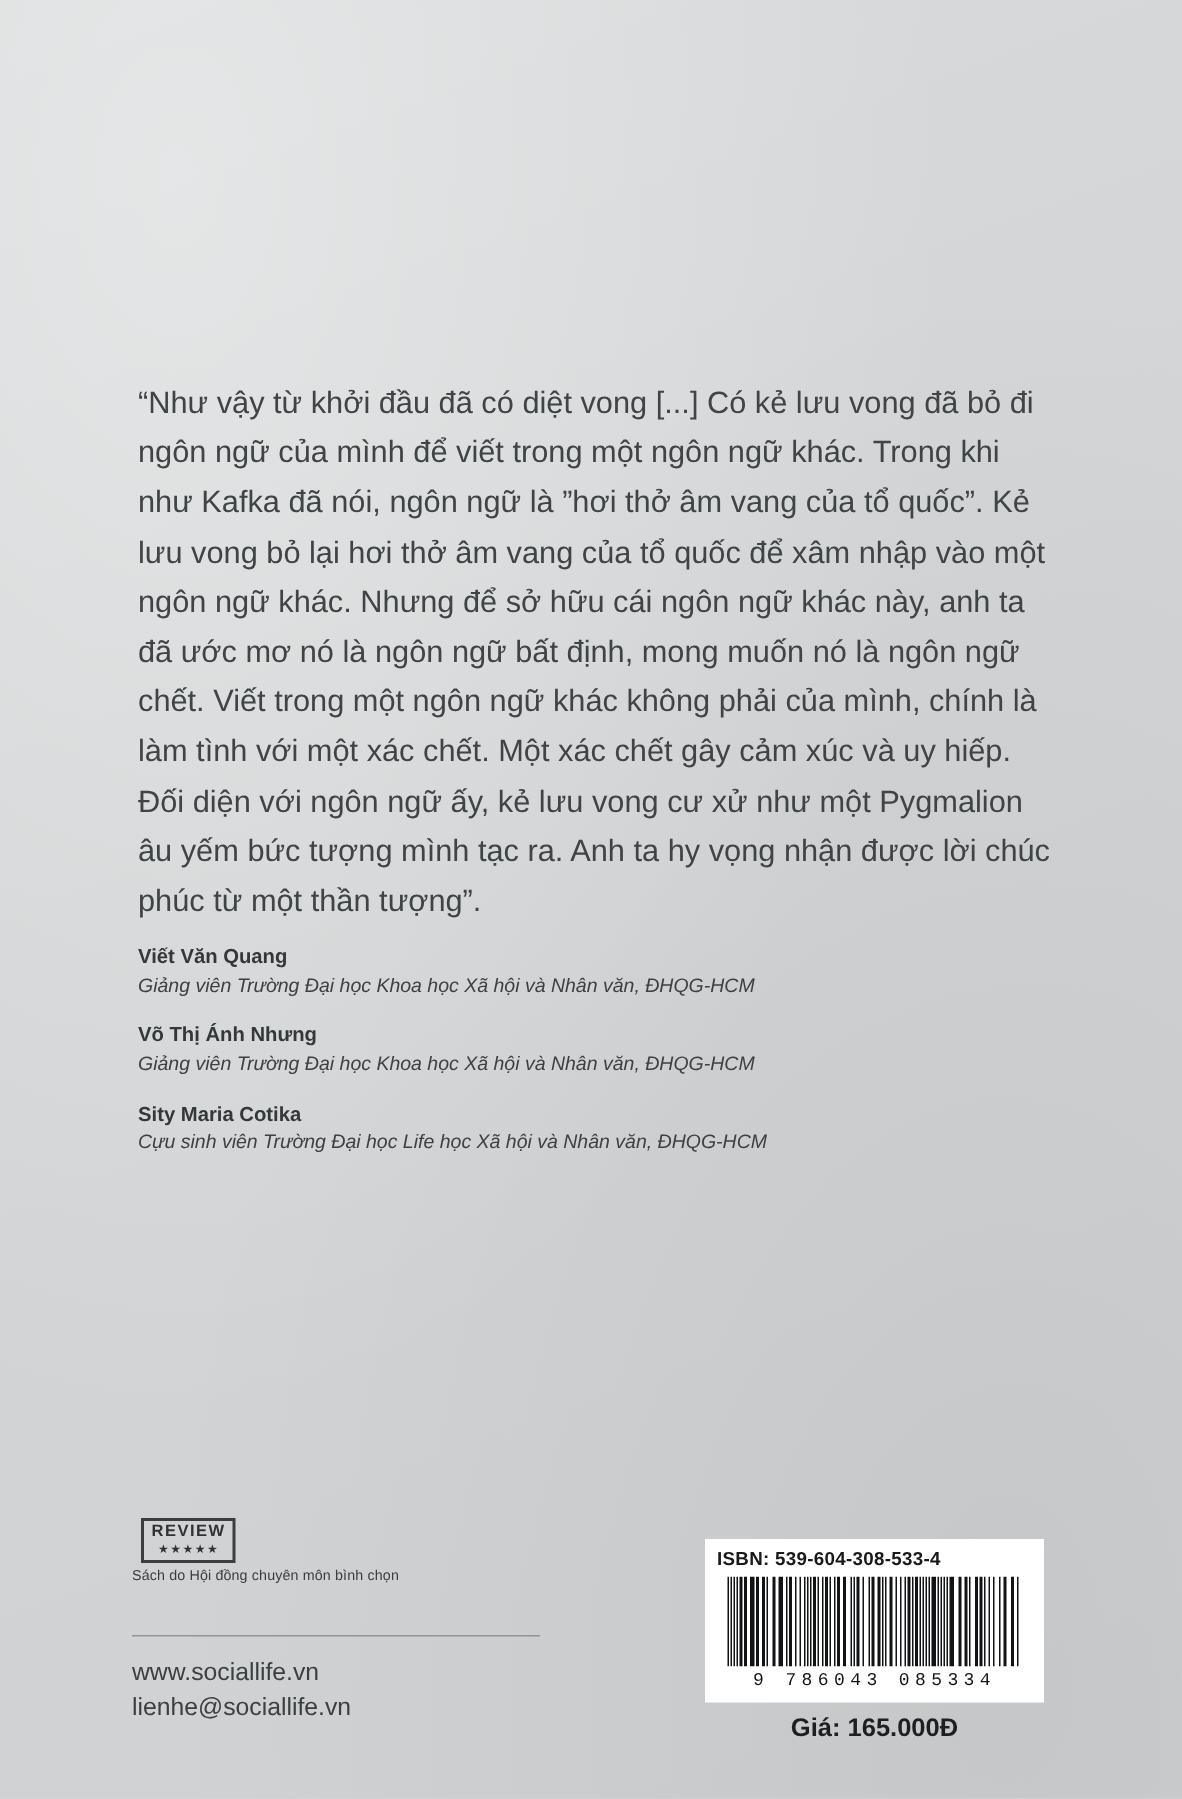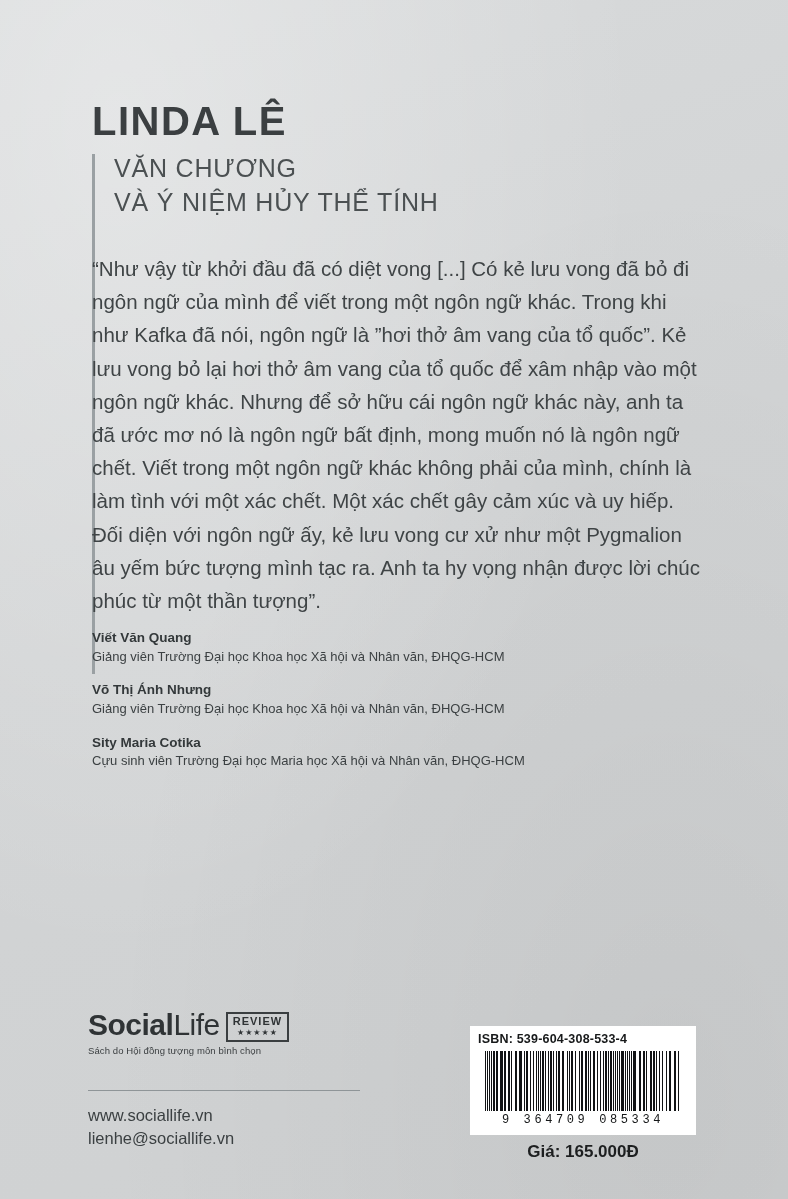--- a/index.html
+++ b/index.html
@@ -87,20 +87,21 @@
     margin-bottom: 14px;
   }
   .contributor-name {
     font-size: 13.5px;
     font-weight: bold;
     color: #33383a;
     line-height: 1.45;
   }
   .contributor-role {
     font-size: 13px;
+    font-style: italic;
     color: #3c4143;
     line-height: 1.45;
   }
 
   
   .logo-block {
     position: absolute;
     left: 88px;
     top: 1010px;
     width: 260px;
@@ -212,55 +213,46 @@
     font-weight: bold;
     color: #1d1f20;
   }
 </style>
 </head>
 <body>
 
 <div class="page">
   <div class="paper-noise"></div>
 
-  <div class="title-block">
-    <div class="author-name">LINDA LÊ</div>
-    <div class="subtitle-wrap">
-      <div class="vrule"></div>
-      <div class="subtitle-line">VĂN CHƯƠNG</div>
-      <div class="subtitle-line">VÀ Ý NIỆM HỦY THỂ TÍNH</div>
-    </div>
-  </div>
 
   <div class="quote">“Như vậy từ khởi đầu đã có diệt vong [...] Có kẻ lưu vong đã bỏ đi ngôn ngữ của mình để viết trong một ngôn ngữ khác. Trong khi như Kafka đã nói, ngôn ngữ là ”hơi thở âm vang của tổ quốc”. Kẻ lưu vong bỏ lại hơi thở âm vang của tổ quốc để xâm nhập vào một ngôn ngữ khác. Nhưng để sở hữu cái ngôn ngữ khác này, anh ta đã ước mơ nó là ngôn ngữ bất định, mong muốn nó là ngôn ngữ chết. Viết trong một ngôn ngữ khác không phải của mình, chính là làm tình với một xác chết. Một xác chết gây cảm xúc và uy hiếp. Đối diện với ngôn ngữ ấy, kẻ lưu vong cư xử như một Pygmalion âu yếm bức tượng mình tạc ra. Anh ta hy vọng nhận được lời chúc phúc từ một thần tượng”.</div>
 
   <div class="contributors">
     <div class="contributor">
       <div class="contributor-name">Viết Văn Quang</div>
       <div class="contributor-role">Giảng viên Trường Đại học Khoa học Xã hội và Nhân văn, ĐHQG-HCM</div>
     </div>
     <div class="contributor">
       <div class="contributor-name">Võ Thị Ánh Nhưng</div>
       <div class="contributor-role">Giảng viên Trường Đại học Khoa học Xã hội và Nhân văn, ĐHQG-HCM</div>
     </div>
     <div class="contributor">
       <div class="contributor-name">Sity Maria Cotika</div>
-      <div class="contributor-role">Cựu sinh viên Trường Đại học Maria học Xã hội và Nhân văn, ĐHQG-HCM</div>
+      <div class="contributor-role">Cựu sinh viên Trường Đại học Life học Xã hội và Nhân văn, ĐHQG-HCM</div>
     </div>
   </div>
 
   <div class="logo-block">
     <div class="logo-row">
-      <div class="logo-wordmark"><span>Social</span><span class="light">Life</span></div>
       <div class="review-box">
         <div class="review-word">REVIEW</div>
         <div class="review-stars">★★★★★</div>
       </div>
     </div>
-    <div class="logo-tagline">Sách do Hội đồng tượng môn bình chọn</div>
+    <div class="logo-tagline">Sách do Hội đồng chuyên môn bình chọn</div>
   </div>
 
   <div class="footer-rule"></div>
 
   <div class="contact">
     <div>www.sociallife.vn</div>
     <div>lienhe@sociallife.vn</div>
   </div>
 
   <div class="isbn-block">
@@ -390,17 +382,17 @@
         <i style="width: 3px; background: transparent;"></i>
         <i style="width: 1px; background: rgb(17, 19, 21);"></i>
         <i style="width: 2px; background: transparent;"></i>
         <i style="width: 2px; background: rgb(17, 19, 21);"></i>
         <i style="width: 3px; background: transparent;"></i>
         <i style="width: 2px; background: rgb(17, 19, 21);"></i>
         <i style="width: 2px; background: transparent;"></i>
         <i style="width: 1px; background: rgb(17, 19, 21);"></i>
         <i style="width: 2px; background: transparent;"></i>
       </div>
-    <div class="barcode-digits">9 364709 085334</div>
+    <div class="barcode-digits">9 786043 085334</div>
   </div>
 
   <div class="price">Giá: 165.000Đ</div>
 </div>
 
 </body></html>

